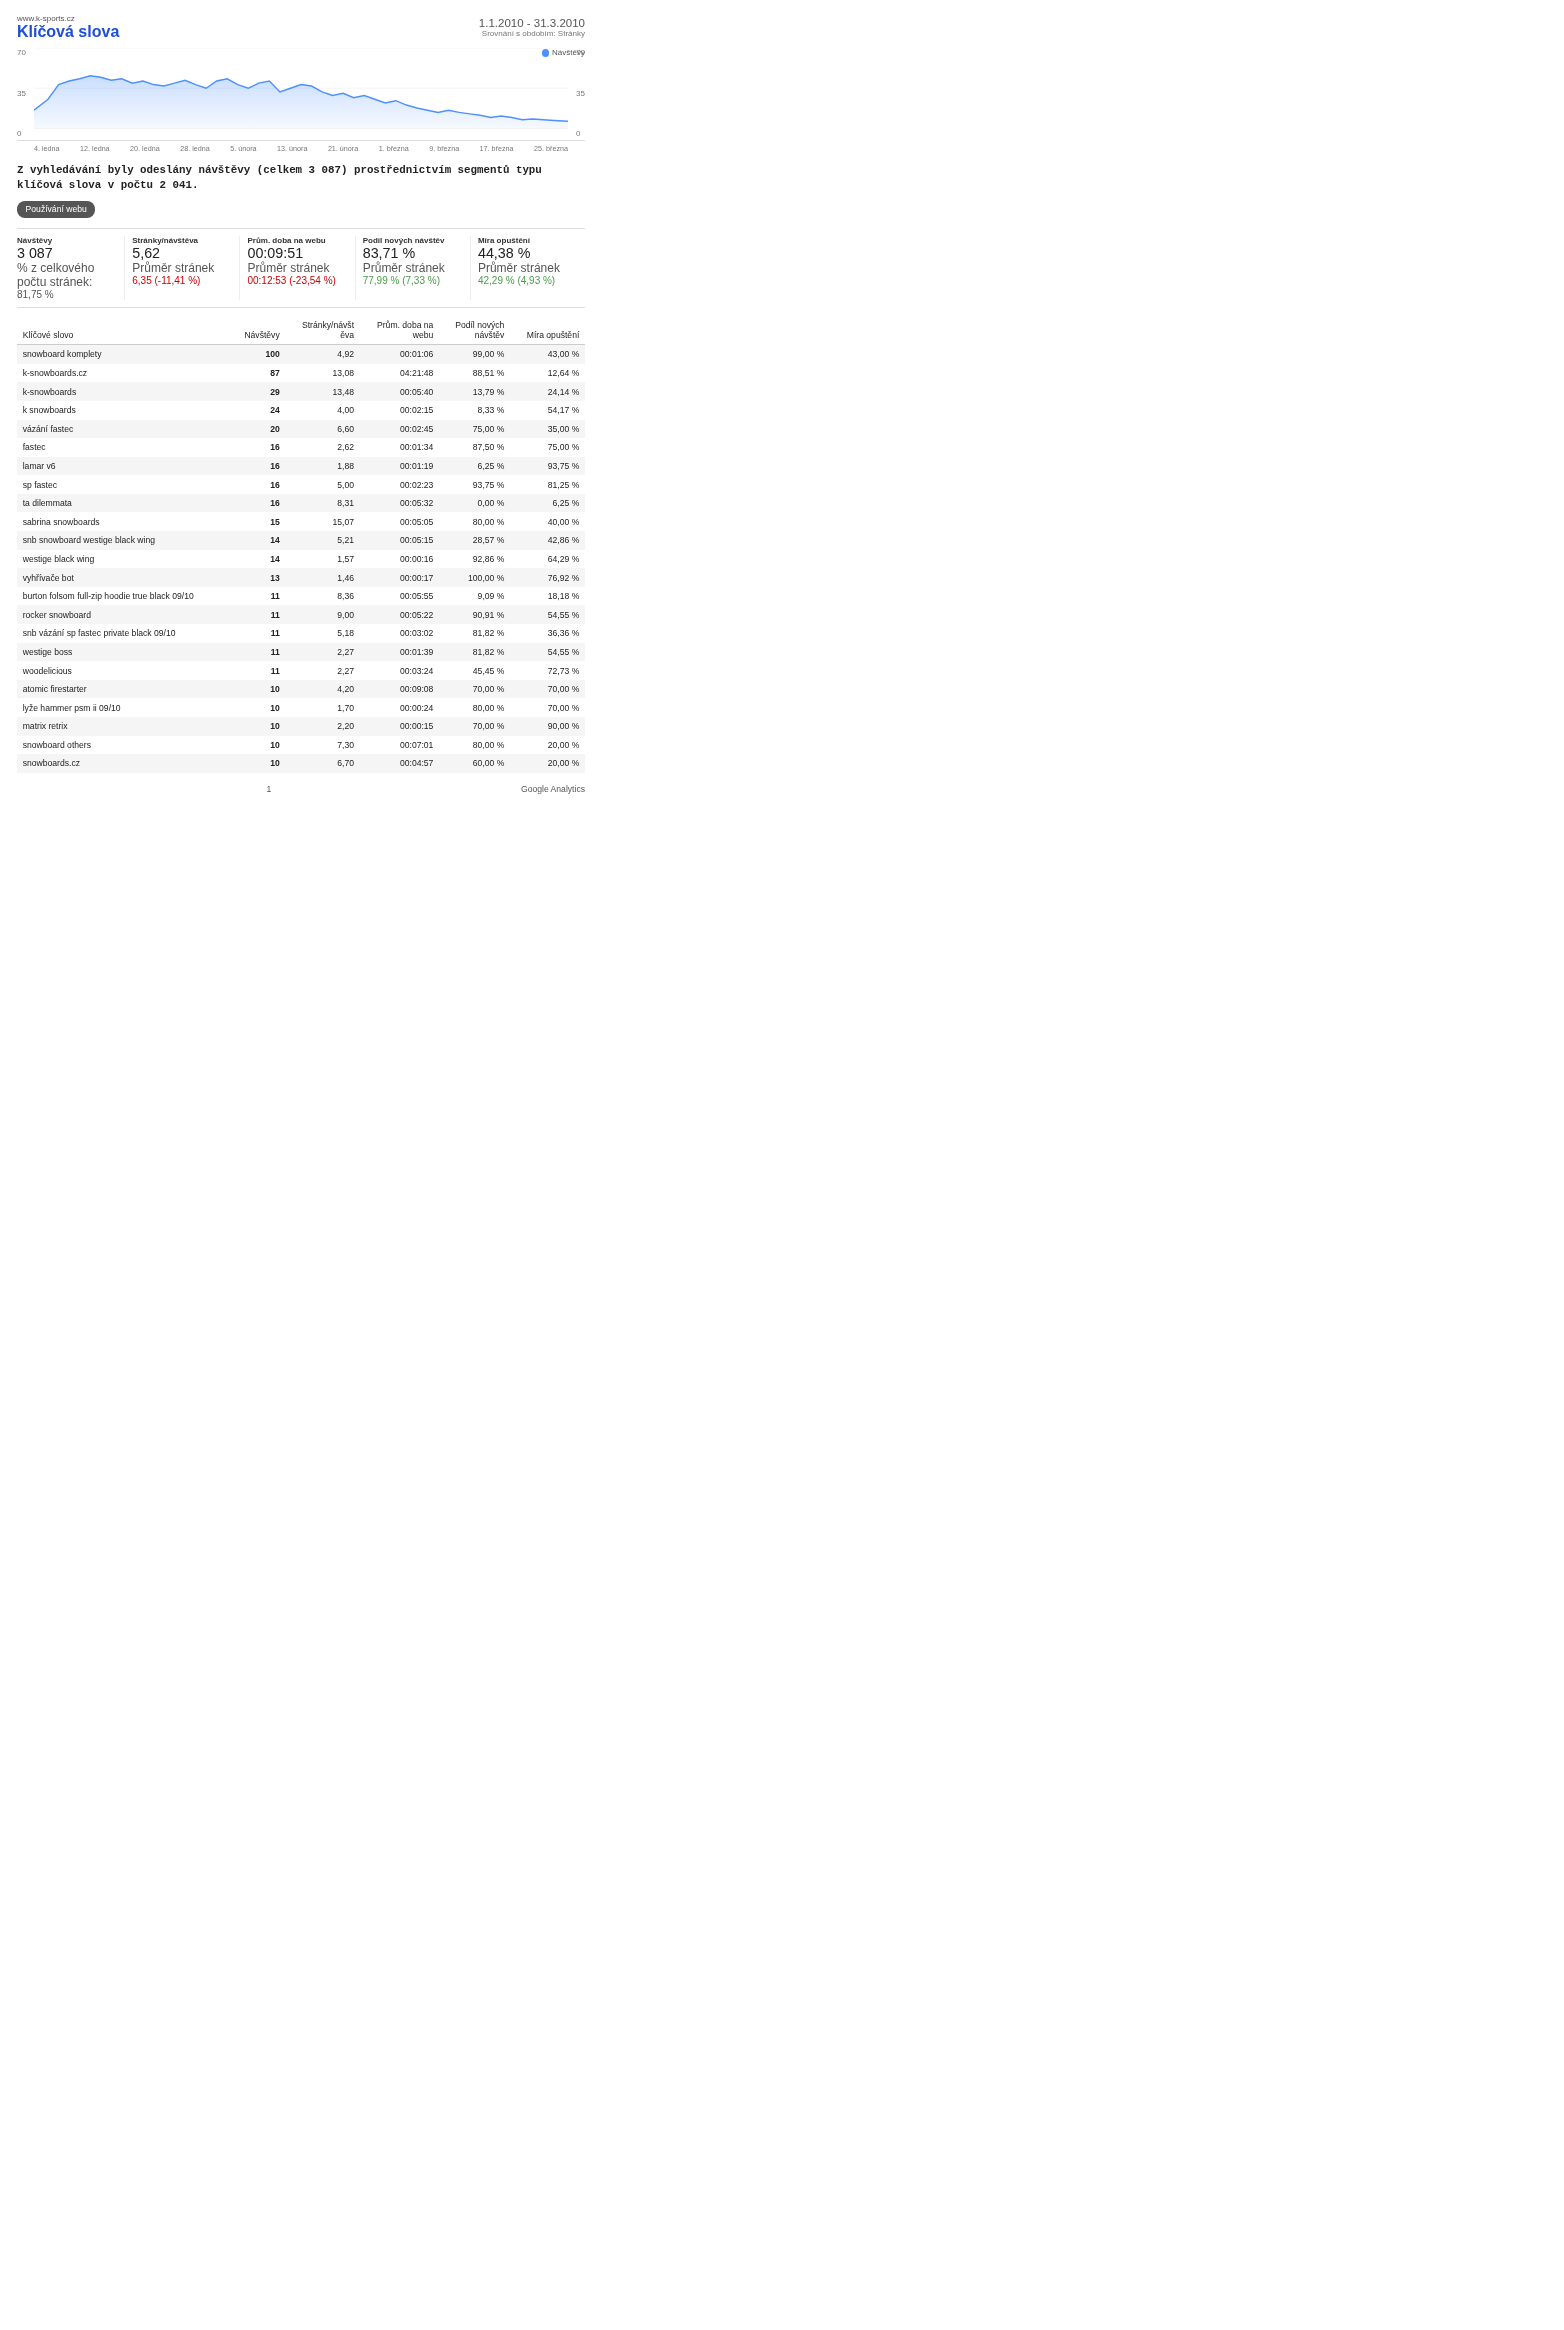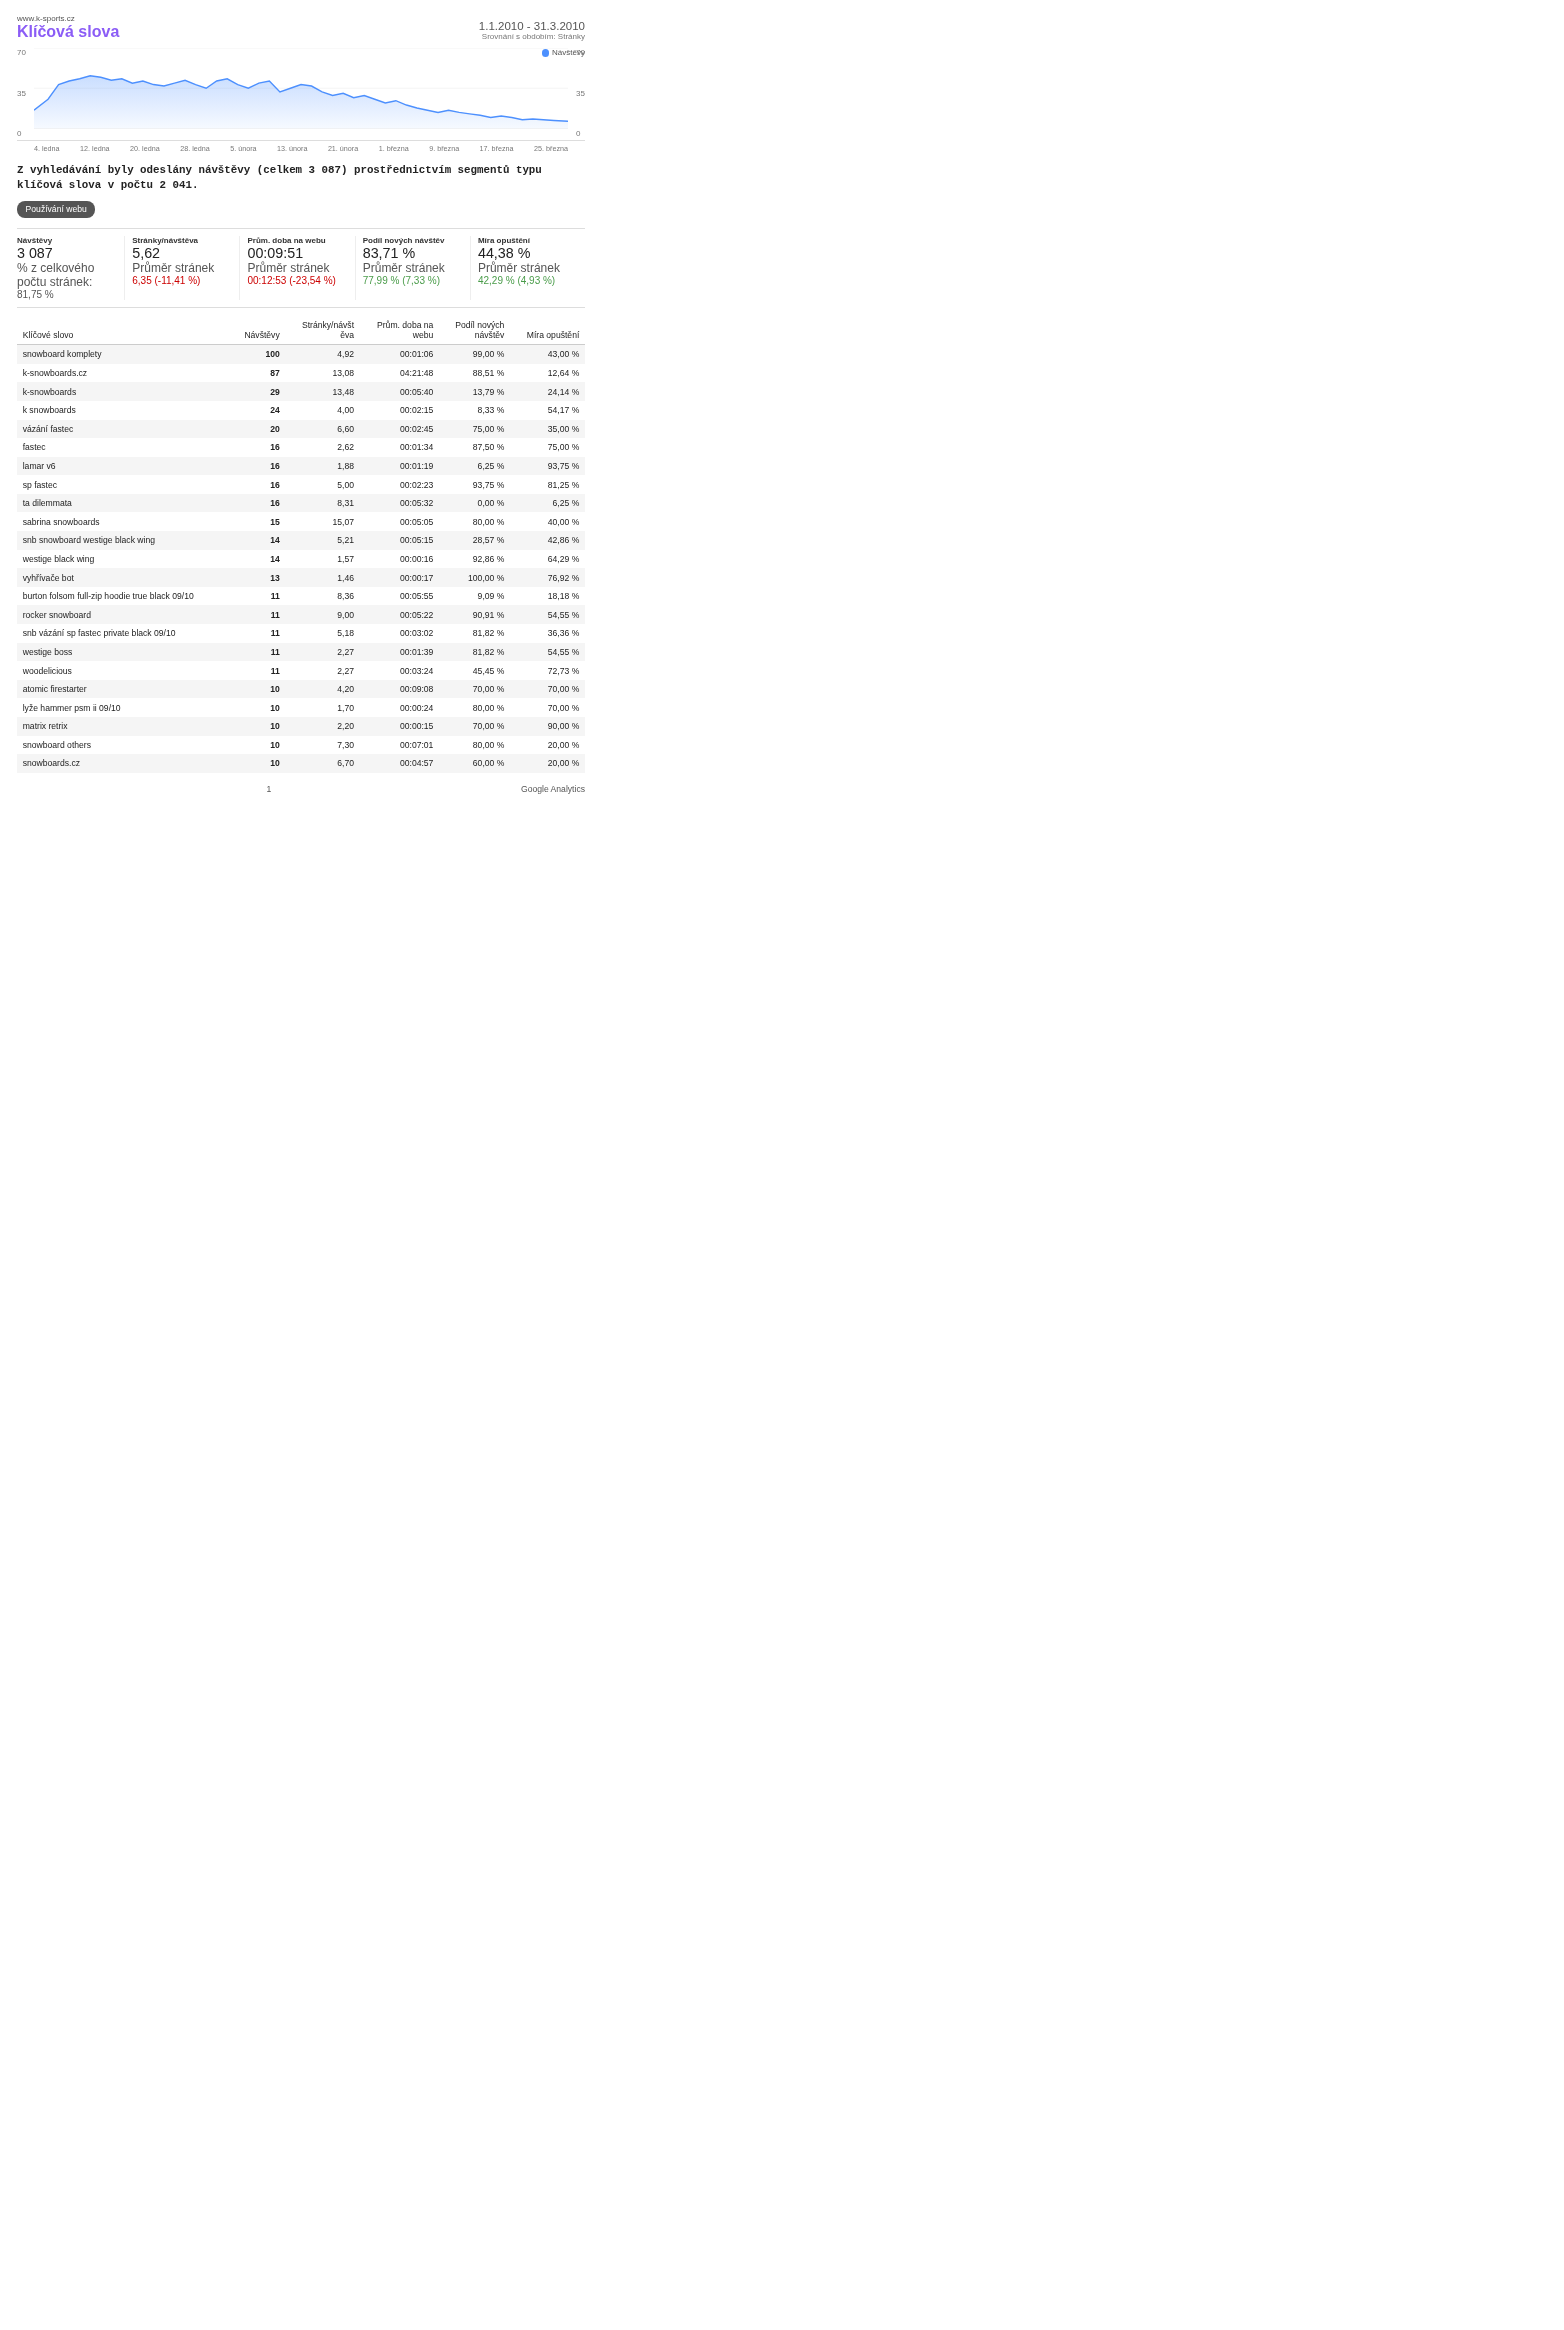--- a/index.html
+++ b/index.html
@@ -7,31 +7,31 @@
       font-family: Arial, sans-serif;
       font-size: 9.3px;
       color: #222;
       background: #fff;
       padding: 14.3px 17px;
       width: 602px;
     }
     .header-top {
       display: flex;
       justify-content: space-between;
-      align-items: flex-end;
+      align-items: center;
       margin-bottom: 2.9px;
     }
     .site-name {
       font-size: 8px;
       color: #555;
     }
     .page-title {
       font-size: 16px;
       font-weight: bold;
-      color: #8b5cf6;
+      color: #1d4ed8;
     }
     .date-range {
       text-align: right;
     }
     .date-range-main {
       font-size: 11.5px;
       color: #555;
     }
     .date-range-sub {
       font-size: 8px;

